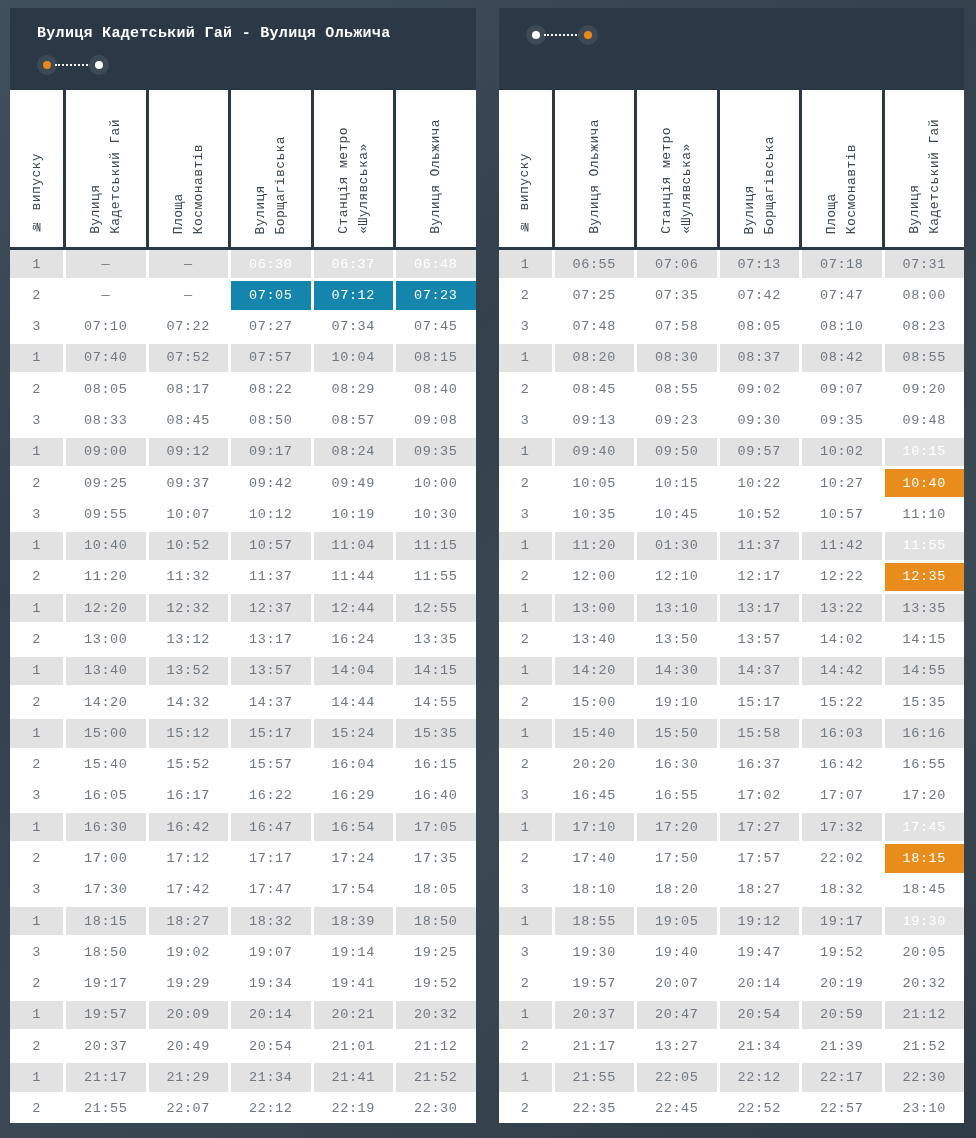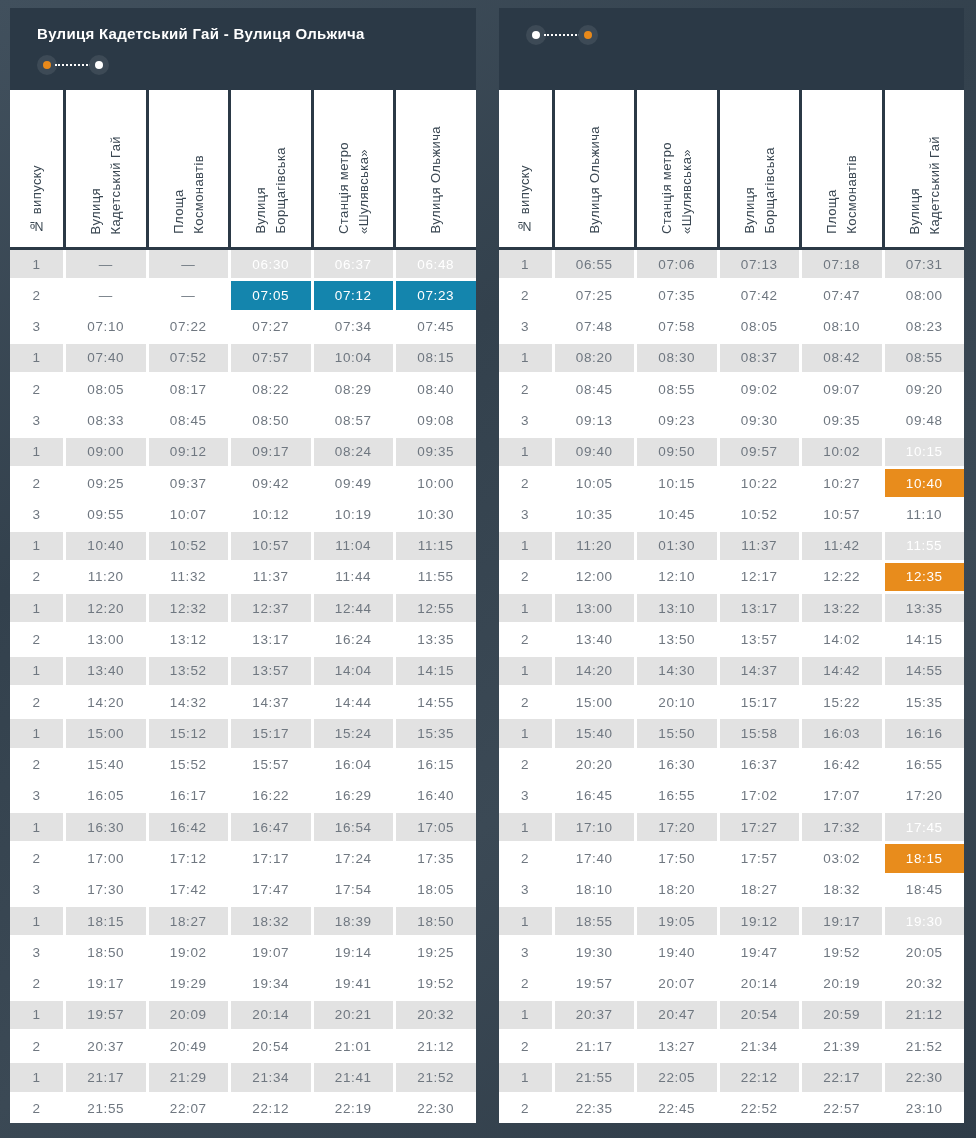--- a/index.html
+++ b/index.html
@@ -3,21 +3,21 @@
 <meta charset="utf-8">
 <style>
   * { box-sizing: border-box; }
   html, body { margin: 0; padding: 0; }
   body {
     width: 976px; height: 1138px; overflow: hidden;
     background: linear-gradient(150deg, #41505d 0%, #33414d 35%, #3b4955 65%, #2f3c48 100%);
     font-family: "Liberation Sans", "DejaVu Sans", sans-serif;
   }
   .wrap { display: flex; gap: 23px; padding: 8px 12px 15px 10px; }
-  .panel { width: 466px; background: var(--panel-bg, #2b3946); }
+  .panel { width: 466px; background: var(--panel-bg, #2b3946); font-family: Liberation Mono, monospace; }
 
   .panel-head { height: 82px; padding: 17px 27px 0; }
   .title {
     margin: 0 0 13px; color: var(--title-text, #ffffff);
     font-size: 15px; font-weight: 700; letter-spacing: 0.3px;
   }
   .indicator { display: flex; align-items: center; }
   .dot-ring {
     width: 20px; height: 20px; border-radius: 50%;
     background: #3d4a56; display: flex; align-items: center; justify-content: center;
@@ -465,21 +465,21 @@
           <div class="cell">1</div>
           <div class="cell">14:20</div>
           <div class="cell">14:30</div>
           <div class="cell">14:37</div>
           <div class="cell">14:42</div>
           <div class="cell">14:55</div>
         </div>
         <div class="row grid">
           <div class="cell">2</div>
           <div class="cell">15:00</div>
-          <div class="cell">20:10</div>
+          <div class="cell">19:10</div>
           <div class="cell">15:17</div>
           <div class="cell">15:22</div>
           <div class="cell">15:35</div>
         </div>
         <div class="row grid shaded">
           <div class="cell">1</div>
           <div class="cell">15:40</div>
           <div class="cell">15:50</div>
           <div class="cell">15:58</div>
           <div class="cell">16:03</div>
@@ -507,21 +507,21 @@
           <div class="cell">17:20</div>
           <div class="cell">17:27</div>
           <div class="cell">17:32</div>
           <div class="cell orange">17:45</div>
         </div>
         <div class="row grid">
           <div class="cell">2</div>
           <div class="cell">17:40</div>
           <div class="cell">17:50</div>
           <div class="cell">17:57</div>
-          <div class="cell">03:02</div>
+          <div class="cell">22:02</div>
           <div class="cell orange">18:15</div>
         </div>
         <div class="row grid">
           <div class="cell">3</div>
           <div class="cell">18:10</div>
           <div class="cell">18:20</div>
           <div class="cell">18:27</div>
           <div class="cell">18:32</div>
           <div class="cell">18:45</div>
         </div>

